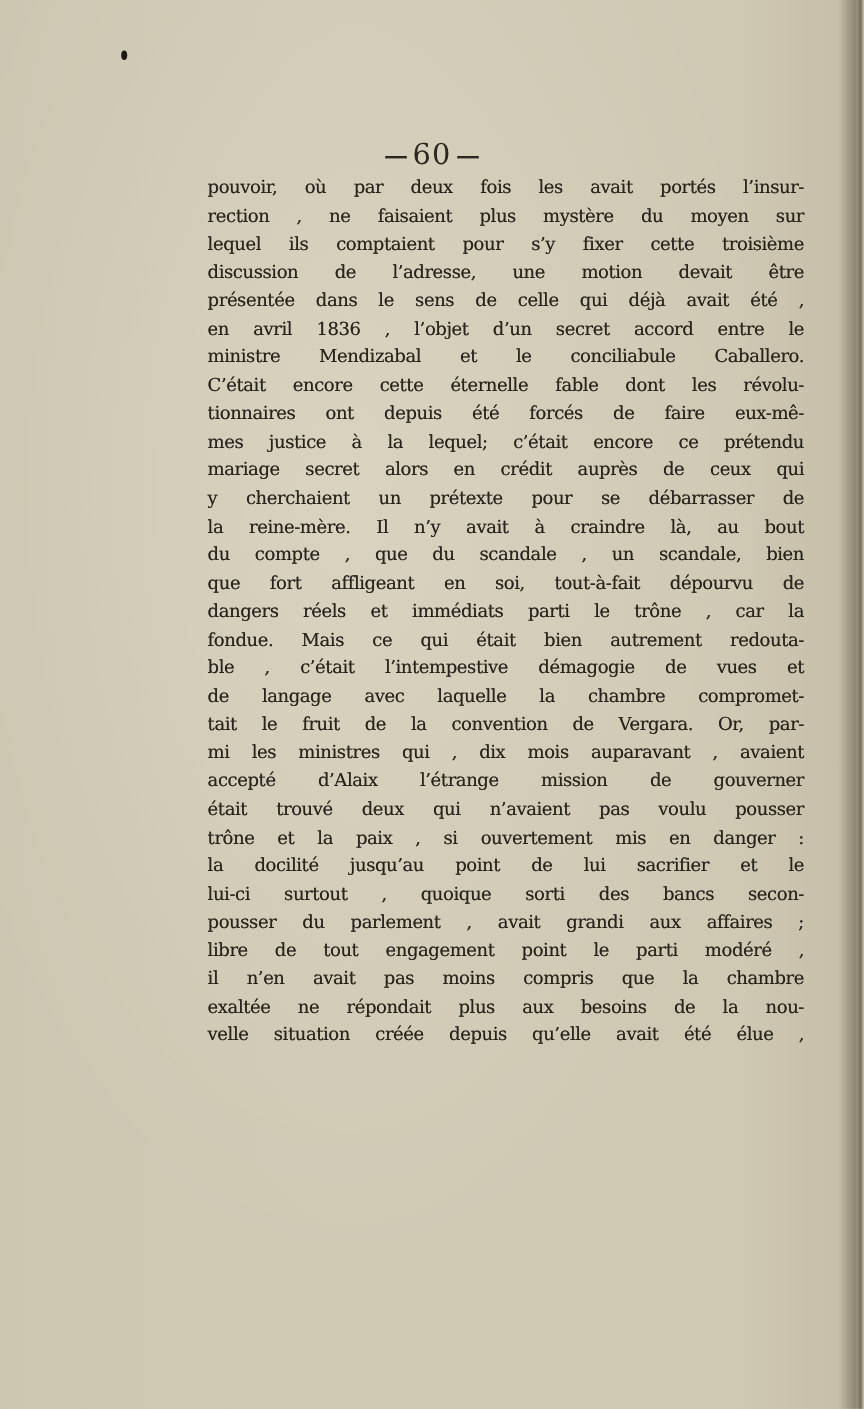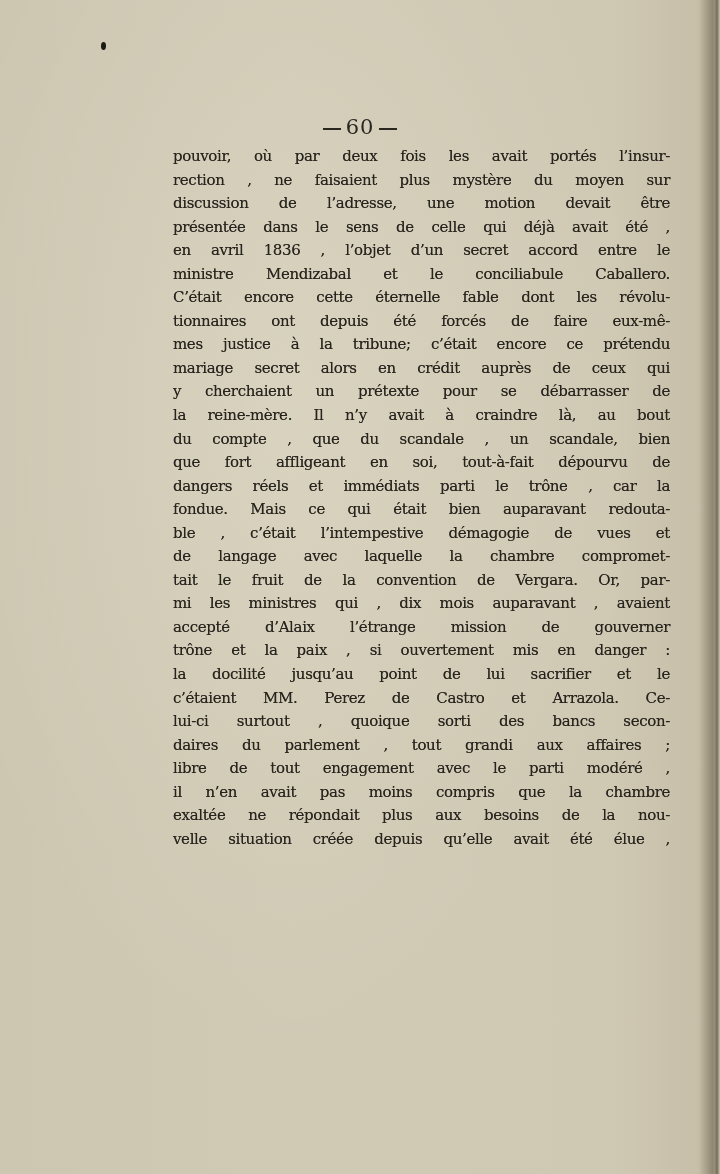--- a/index.html
+++ b/index.html
@@ -40,21 +40,21 @@
     border-radius: 50%;
     background: #1c1a16;
   }
   .folio {
     position: absolute;
     left: 0;
     width: 100%;
     top: 115px;
     text-align: center;
     font-family: "DejaVu Serif", serif;
-    font-size: 21px;
+    font-size: 24px;
     color: #2a2620;
     letter-spacing: 1px;
   }
   .folio .dash {
     display: inline-block;
     width: 18px;
     height: 2px;
     background: #2a2620;
     vertical-align: middle;
     margin: 0 5px;
@@ -86,44 +86,45 @@
 <div class="page">
   <div class="ink-spot"></div>
 
   <div class="folio">
     <span class="dash"></span><span>60</span><span class="dash"></span>
   </div>
 
   <div class="text-block">
     <span class="line">pouvoir, où par deux fois les avait portés l’insur-</span>
     <span class="line">rection , ne faisaient plus mystère du moyen sur</span>
+    <span class="line">lequel ils comptaient pour s’y fixer cette troisième</span>
     <span class="line">discussion de l’adresse, une motion devait être</span>
     <span class="line">présentée dans le sens de celle qui déjà avait été ,</span>
     <span class="line">en avril 1836 , l’objet d’un secret accord entre le</span>
     <span class="line">ministre Mendizabal et le conciliabule Caballero.</span>
     <span class="line">C’était encore cette éternelle fable dont les révolu-</span>
     <span class="line">tionnaires ont depuis été forcés de faire eux-mê-</span>
-    <span class="line">mes justice à la tribune; c’était encore ce prétendu</span>
+    <span class="line">mes justice à la lequel; c’était encore ce prétendu</span>
     <span class="line">mariage secret alors en crédit auprès de ceux qui</span>
     <span class="line">y cherchaient un prétexte pour se débarrasser de</span>
     <span class="line">la reine-mère. Il n’y avait à craindre là, au bout</span>
     <span class="line">du compte , que du scandale , un scandale, bien</span>
     <span class="line">que fort affligeant en soi, tout-à-fait dépourvu de</span>
     <span class="line">dangers réels et immédiats parti le trône , car la</span>
-    <span class="line">fondue. Mais ce qui était bien auparavant redouta-</span>
+    <span class="line">fondue. Mais ce qui était bien autrement redouta-</span>
     <span class="line">ble , c’était l’intempestive démagogie de vues et</span>
     <span class="line">de langage avec laquelle la chambre compromet-</span>
     <span class="line">tait le fruit de la convention de Vergara. Or, par-</span>
     <span class="line">mi les ministres qui , dix mois auparavant , avaient</span>
     <span class="line">accepté d’Alaix l’étrange mission de gouverner</span>
+    <span class="line">était trouvé deux qui n’avaient pas voulu pousser</span>
     <span class="line">trône et la paix , si ouvertement mis en danger :</span>
     <span class="line">la docilité jusqu’au point de lui sacrifier et le</span>
-    <span class="line">c’étaient MM. Perez de Castro et Arrazola. Ce-</span>
     <span class="line">lui-ci surtout , quoique sorti des bancs secon-</span>
-    <span class="line">daires du parlement , tout grandi aux affaires ;</span>
-    <span class="line">libre de tout engagement avec le parti modéré ,</span>
+    <span class="line">pousser du parlement , avait grandi aux affaires ;</span>
+    <span class="line">libre de tout engagement point le parti modéré ,</span>
     <span class="line">il n’en avait pas moins compris que la chambre</span>
     <span class="line">exaltée ne répondait plus aux besoins de la nou-</span>
     <span class="line">velle situation créée depuis qu’elle avait été élue ,</span>
   </div>
 
   <div class="edge-shadow"></div>
 </div>
 
 </body></html>

